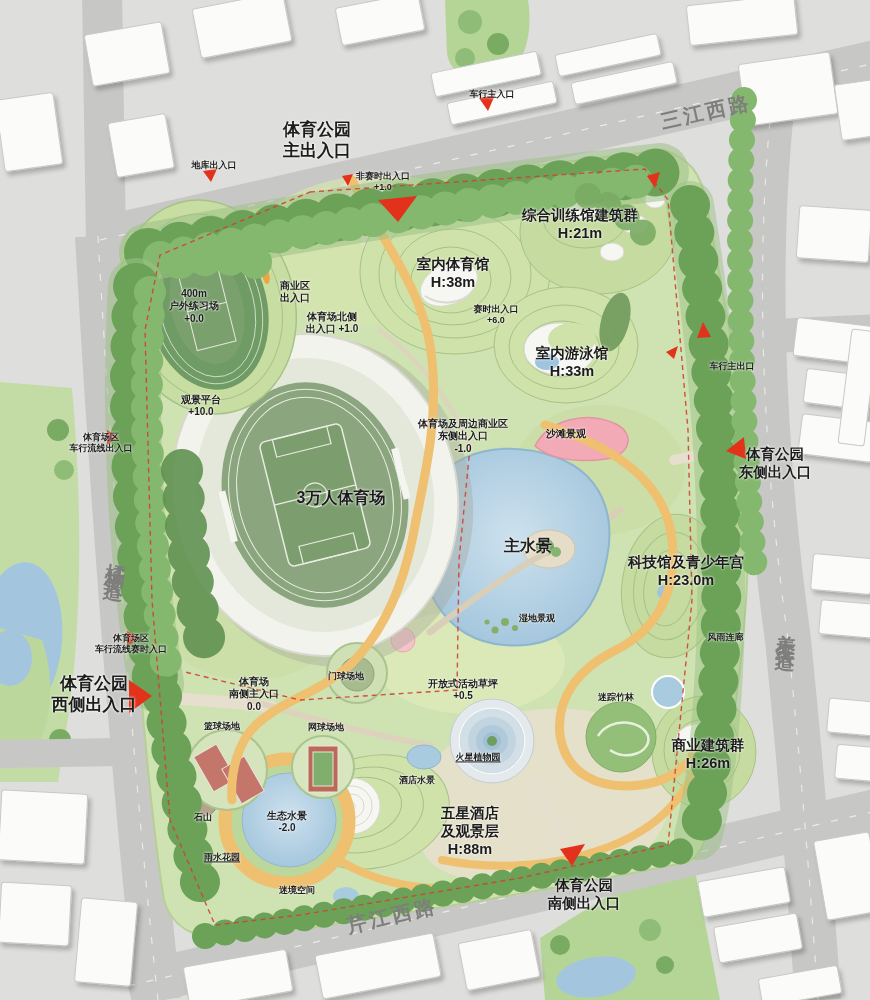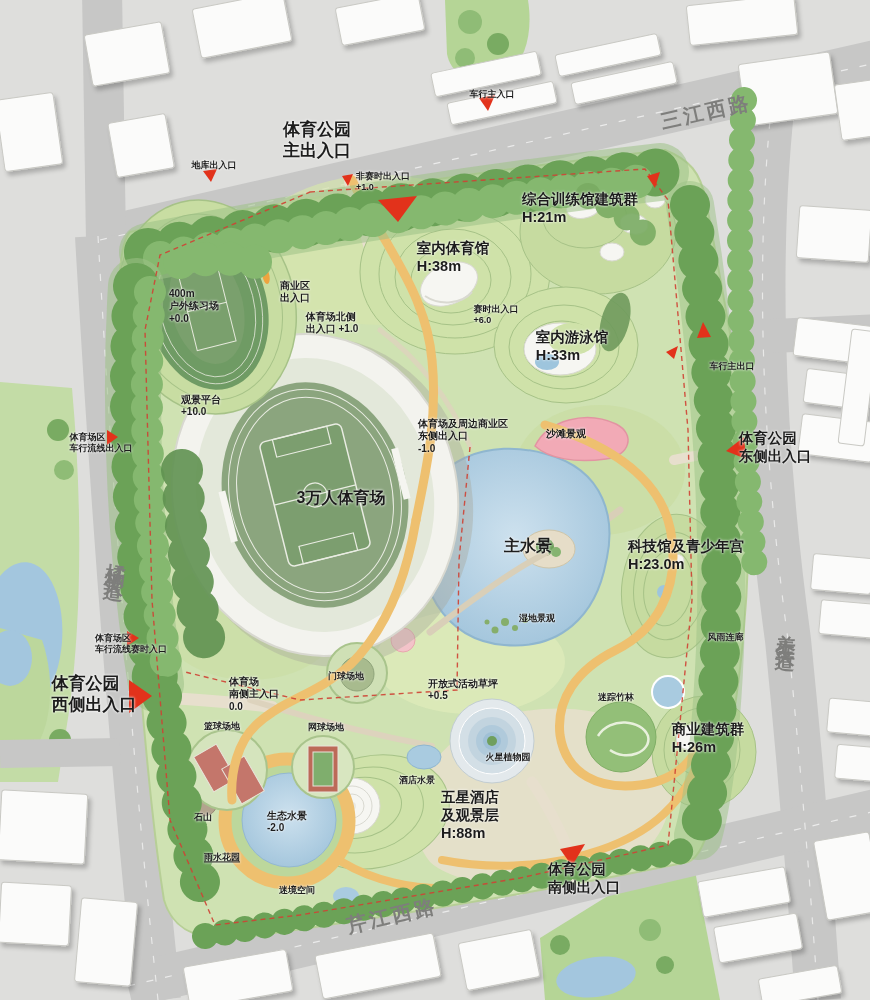--- a/index.html
+++ b/index.html
@@ -4,24 +4,24 @@
 <style>
   html,body{margin:0;padding:0;background:#ffffff;}
   .canvas{position:relative;width:870px;height:1000px;overflow:hidden;
           font-family:"Liberation Sans","DejaVu Sans",sans-serif;background:#dededc;}
   svg.art{position:absolute;left:0;top:0;}
   .lbl{position:absolute;transform:translate(-50%,-50%);white-space:pre-line;
        color:#1c1c1c;text-align:center;line-height:1.24;
        text-shadow:0 0 3px rgba(255,255,255,.85),0 0 2px rgba(255,255,255,.7);}
   .b17{font-size:17px;font-weight:700;}
   .b16{font-size:16px;font-weight:700;padding-left:46px;}
-  .b15{font-size:14.5px;font-weight:700;}
+  .b15{font-size:14.5px;font-weight:700;margin-top:16px;}
   .s10{font-size:10px;font-weight:700;}
   .s9{font-size:9px;font-weight:600;}
-  .ta-l{text-align:left;}
+  .ta-l{text-align:center;}
   .road{color:#7e7e7c;font-weight:700;font-size:20px;letter-spacing:3px;white-space:nowrap;
         text-shadow:none;}
   .vert{writing-mode:vertical-rl;letter-spacing:6px;}
 </style>
 </head>
 <body>
 
 <div class="canvas">
 
 <svg class="art" width="870" height="1000" viewBox="0 0 870 1000">
@@ -364,21 +364,21 @@
 <div class="lbl s10 ta-l" style="left:254px;top:695px;">体育场
 南侧主入口
 0.0</div>
 <div class="lbl s9" style="left:346px;top:665px;margin-top:12px;">门球场地</div>
 <div class="lbl s9" style="left:326px;top:728px;">网球场地</div>
 <div class="lbl s9" style="left:222px;top:727px;">篮球场地</div>
 <div class="lbl s10 ta-l" style="left:463px;top:690px;">开放式活动草坪
 +0.5</div>
 <div class="lbl s9" style="left:616px;top:698px;">迷踪竹林</div>
 <div class="lbl s9" style="left:417px;top:740px;margin-top:41px;">酒店水景</div>
-<div class="lbl s9" style="left:508px;top:758px;">火星植物园</div>
+<div class="lbl s9" style="left:478px;top:758px;text-decoration:underline;">火星植物园</div>
 <div class="lbl b15 ta-l" style="left:708px;top:739px;">商业建筑群
 H:26m</div>
 <div class="lbl road vert" style="left:787px;top:630px;transform:translate(-50%,-50%) rotate(4deg);">养生大道</div>
 <div class="lbl s9" style="left:203px;top:818px;">石山</div>
 <div class="lbl s10 ta-l" style="left:287px;top:822px;">生态水景
 -2.0</div>
 <div class="lbl s9" style="left:222px;top:858px;text-decoration:underline;">雨水花园</div>
 <div class="lbl s9" style="left:297px;top:891px;">迷境空间</div>
 <div class="lbl b15 ta-l" style="left:470px;top:816px;">五星酒店
 及观景层

